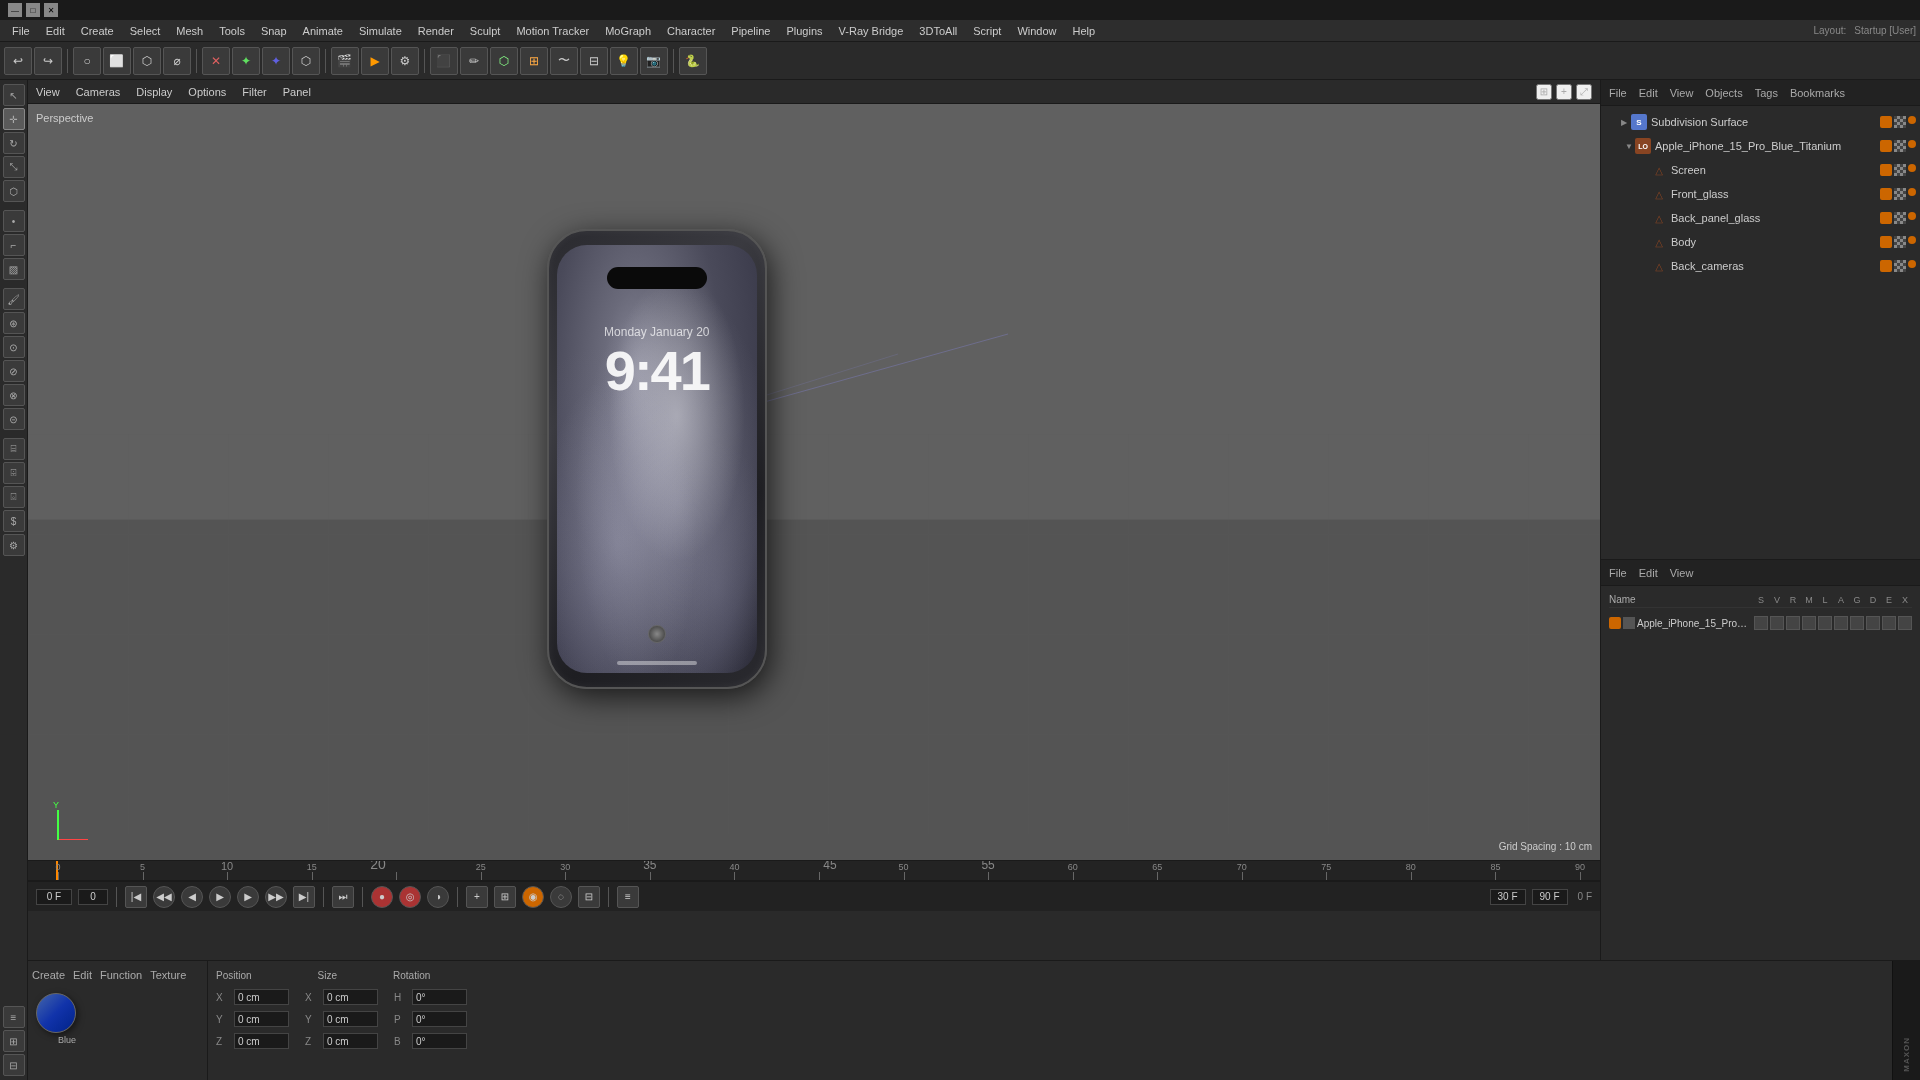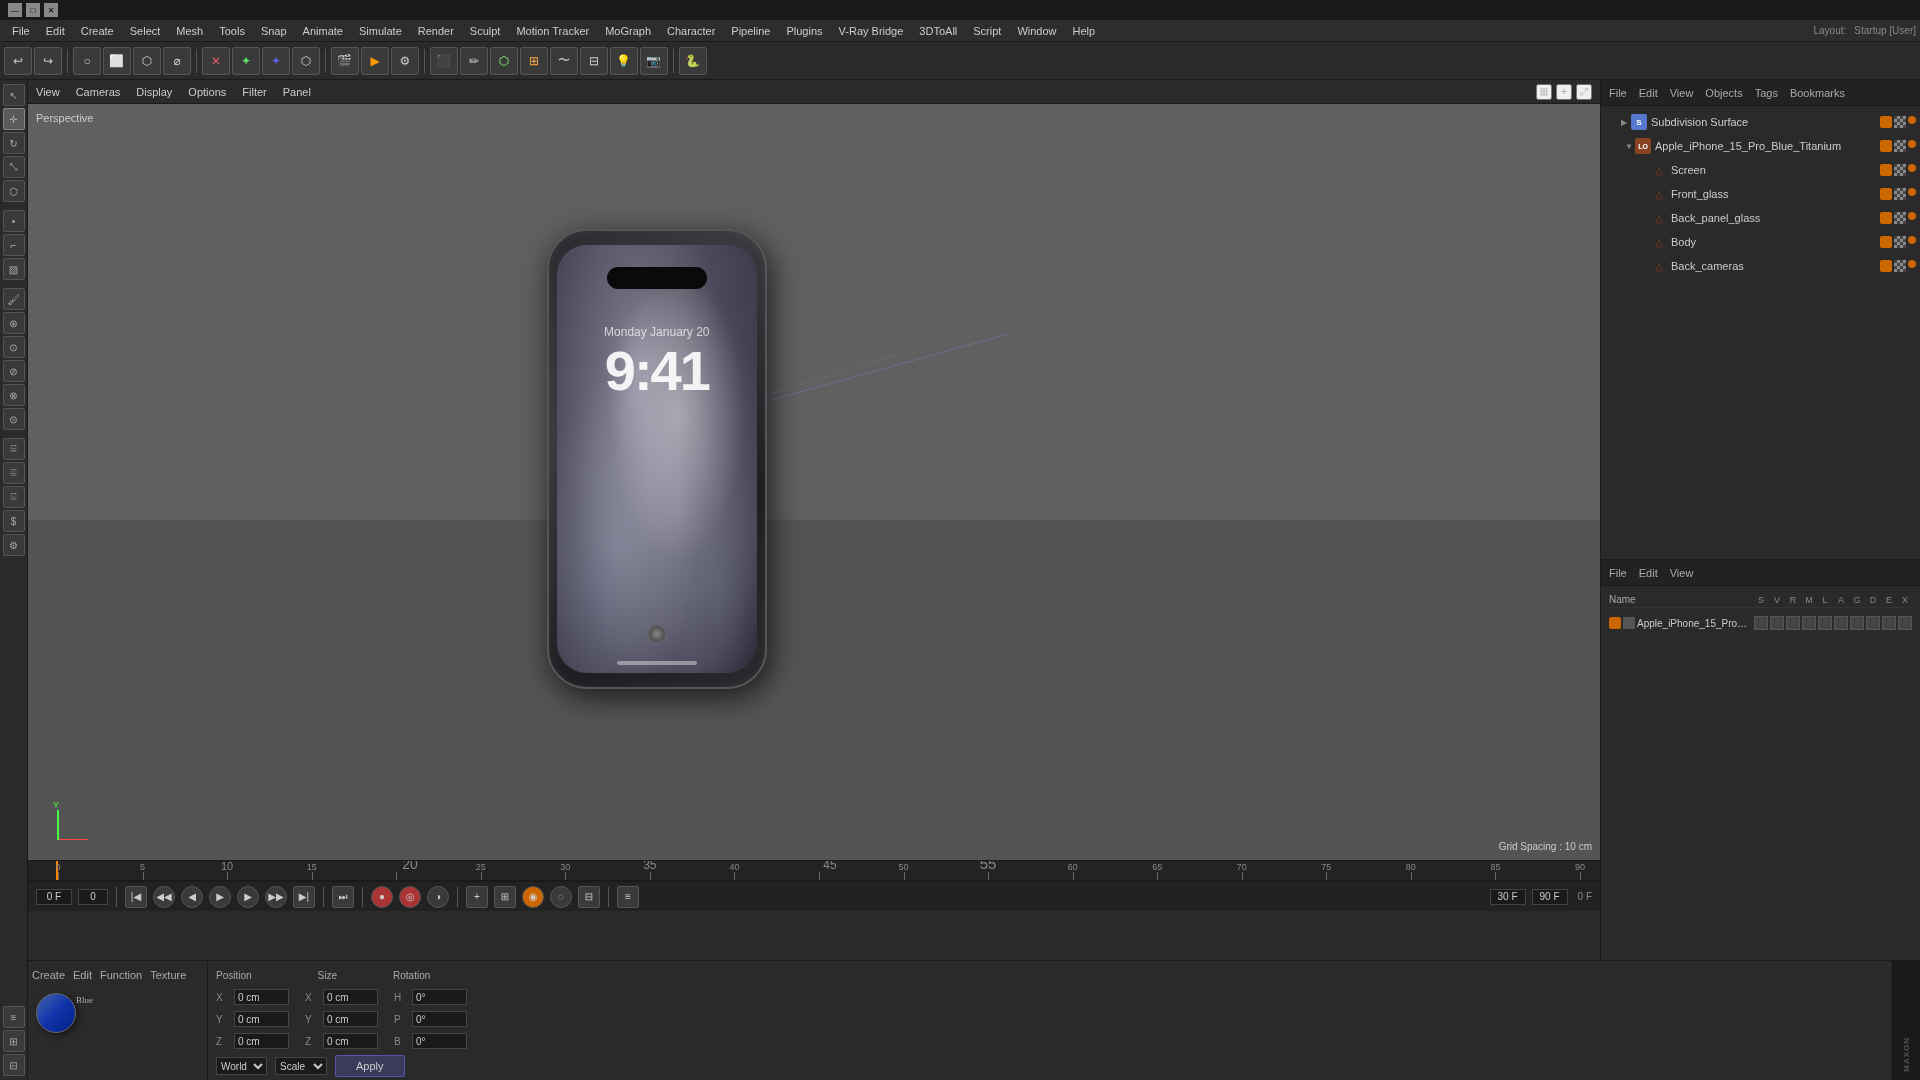--- a/index.html
+++ b/index.html
@@ -721,35 +721,35 @@
               <div id="ruler-ticks" style="position:absolute;top:0;left:0;width:100%;height:100%;pointer-events:none;"></div>
             <div style="position: absolute; bottom: 0px; left: 30px; width: 1px; height: 8px; background: rgb(102, 102, 102);"></div>
                 <div style="position: absolute; bottom: 8px; left: 30px; font-size: 9px; color: rgb(136, 136, 136); transform: translateX(-50%);">0</div>
                 <div style="position: absolute; bottom: 0px; left: 114.556px; width: 1px; height: 8px; background: rgb(102, 102, 102);"></div>
                 <div style="position: absolute; bottom: 8px; left: 114.556px; font-size: 9px; color: rgb(136, 136, 136); transform: translateX(-50%);">5</div>
                 <div style="position: absolute; bottom: 0px; left: 199.111px; width: 1px; height: 8px; background: rgb(102, 102, 102);"></div>
                 <div style="position: absolute; bottom: 8px; left: 199.111px; font-size: 11px; color: rgb(136, 136, 136); transform: translateX(-50%);">10</div>
                 <div style="position: absolute; bottom: 0px; left: 283.667px; width: 1px; height: 8px; background: rgb(102, 102, 102);"></div>
                 <div style="position: absolute; bottom: 8px; left: 283.667px; font-size: 9px; color: rgb(136, 136, 136); transform: translateX(-50%);">15</div>
                 <div style="position: absolute; bottom: 0px; left: 368.222px; width: 1px; height: 8px; background: rgb(102, 102, 102);"></div>
-                <div style="position: absolute; bottom: 8px; left: 382px; font-size: 14px; color: rgb(136, 136, 136); transform: translateX(-50%);">20</div>
+                <div style="position: absolute; bottom: 8px; left: 350px; font-size: 14px; color: rgb(136, 136, 136); transform: translateX(-50%);">20</div>
                 <div style="position: absolute; bottom: 0px; left: 452.778px; width: 1px; height: 8px; background: rgb(102, 102, 102);"></div>
                 <div style="position: absolute; bottom: 8px; left: 452.778px; font-size: 9px; color: rgb(136, 136, 136); transform: translateX(-50%);">25</div>
                 <div style="position: absolute; bottom: 0px; left: 537.333px; width: 1px; height: 8px; background: rgb(102, 102, 102);"></div>
                 <div style="position: absolute; bottom: 8px; left: 537.333px; font-size: 9px; color: rgb(136, 136, 136); transform: translateX(-50%);">30</div>
                 <div style="position: absolute; bottom: 0px; left: 621.889px; width: 1px; height: 8px; background: rgb(102, 102, 102);"></div>
                 <div style="position: absolute; bottom: 8px; left: 621.889px; font-size: 12px; color: rgb(136, 136, 136); transform: translateX(-50%);">35</div>
                 <div style="position: absolute; bottom: 0px; left: 706.444px; width: 1px; height: 8px; background: rgb(102, 102, 102);"></div>
                 <div style="position: absolute; bottom: 8px; left: 706.444px; font-size: 9px; color: rgb(136, 136, 136); transform: translateX(-50%);">40</div>
                 <div style="position: absolute; bottom: 0px; left: 791px; width: 1px; height: 8px; background: rgb(102, 102, 102);"></div>
                 <div style="position: absolute; bottom: 8px; left: 802px; font-size: 12px; color: rgb(136, 136, 136); transform: translateX(-50%); margin-top: 37px;">45</div>
                 <div style="position: absolute; bottom: 0px; left: 875.556px; width: 1px; height: 8px; background: rgb(102, 102, 102);"></div>
                 <div style="position: absolute; bottom: 8px; left: 875.556px; font-size: 9px; color: rgb(136, 136, 136); transform: translateX(-50%);">50</div>
                 <div style="position: absolute; bottom: 0px; left: 960.111px; width: 1px; height: 8px; background: rgb(102, 102, 102);"></div>
-                <div style="position: absolute; bottom: 8px; left: 960.111px; font-size: 15px; color: rgb(136, 136, 136); transform: translateX(-50%);">55</div>
+                <div style="position: absolute; bottom: 8px; left: 960.111px; font-size: 12px; color: rgb(136, 136, 136); transform: translateX(-50%);">55</div>
                 <div style="position: absolute; bottom: 0px; left: 1044.67px; width: 1px; height: 8px; background: rgb(102, 102, 102);"></div>
                 <div style="position: absolute; bottom: 8px; left: 1044.67px; font-size: 9px; color: rgb(136, 136, 136); transform: translateX(-50%);">60</div>
                 <div style="position: absolute; bottom: 0px; left: 1129.22px; width: 1px; height: 8px; background: rgb(102, 102, 102);"></div>
                 <div style="position: absolute; bottom: 8px; left: 1129.22px; font-size: 9px; color: rgb(136, 136, 136); transform: translateX(-50%);">65</div>
                 <div style="position: absolute; bottom: 0px; left: 1213.78px; width: 1px; height: 8px; background: rgb(102, 102, 102);"></div>
                 <div style="position: absolute; bottom: 8px; left: 1213.78px; font-size: 9px; color: rgb(136, 136, 136); transform: translateX(-50%);">70</div>
                 <div style="position: absolute; bottom: 0px; left: 1298.33px; width: 1px; height: 8px; background: rgb(102, 102, 102);"></div>
                 <div style="position: absolute; bottom: 8px; left: 1298.33px; font-size: 9px; color: rgb(136, 136, 136); transform: translateX(-50%);">75</div>
                 <div style="position: absolute; bottom: 0px; left: 1382.89px; width: 1px; height: 8px; background: rgb(102, 102, 102);"></div>
                 <div style="position: absolute; bottom: 8px; left: 1382.89px; font-size: 9px; color: rgb(136, 136, 136); transform: translateX(-50%);">80</div>
@@ -945,21 +945,21 @@
       <div id="bottom-panels">
 
         <div id="material-section">
           <div id="material-header">
             <span class="material-menu-item">Create</span>
             <span class="material-menu-item">Edit</span>
             <span class="material-menu-item">Function</span>
             <span class="material-menu-item">Texture</span>
           </div>
           <div style="display:flex;align-items:flex-start;gap:8px;padding:4px;">
-            <div style="display:flex;flex-direction:row;align-items:flex-start;font-family:Liberation Serif, serif;">
+            <div style="display:flex;flex-direction:column;align-items:flex-end;">
               <div style="width:40px;height:40px;background:linear-gradient(135deg,#4466aa,#1133aa,#002288);border-radius:50%;border:1px solid #666;box-shadow:2px 2px 6px rgba(0,0,0,0.5);"></div>
               <div style="font-size:9px;color:#aaa;margin-top:2px;">Blue</div>
             </div>
           </div>
         </div>
 
         <div id="coords-section">
           <div id="coords-section-header">
             <span style="color:#aaa;">Position</span>
             <span style="color:#aaa;margin-left:60px;">Size</span>
@@ -1006,32 +1006,20 @@
                 <span class="coord-label">P</span>
                 <input type="text" class="coord-field" value="0°" style="">
               </div>
               <div class="coords-row">
                 <span class="coord-label">B</span>
                 <input type="text" class="coord-field" value="0°" style="">
               </div>
             </div>
           </div>
 
-          <div style="display:flex;align-items:center;gap:8px;margin-top:4px;">
-            <select style="height:18px;background:#1a1a1a;border:1px solid #444;color:#ccc;font-size:10px;">
-              <option>World</option>
-              <option>Object</option>
-            </select>
-            <select style="height:18px;background:#1a1a1a;border:1px solid #444;color:#ccc;font-size:10px;">
-              <option>Scale</option>
-              <option>Move</option>
-              <option>Rotate</option>
-            </select>
-            <button id="apply-btn">Apply</button>
-          </div>
         </div>
 
         <div style="width:28px;background:#1a1a1a;border-left:1px solid #111;display:flex;flex-direction:column;align-items:center;justify-content:flex-end;padding-bottom:8px;">
           <div style="writing-mode:vertical-rl;transform:rotate(180deg);font-size:8px;color:#555;font-weight:bold;letter-spacing:1px;">MAXON</div>
         </div>
 
       </div>
 
     </div>
 

